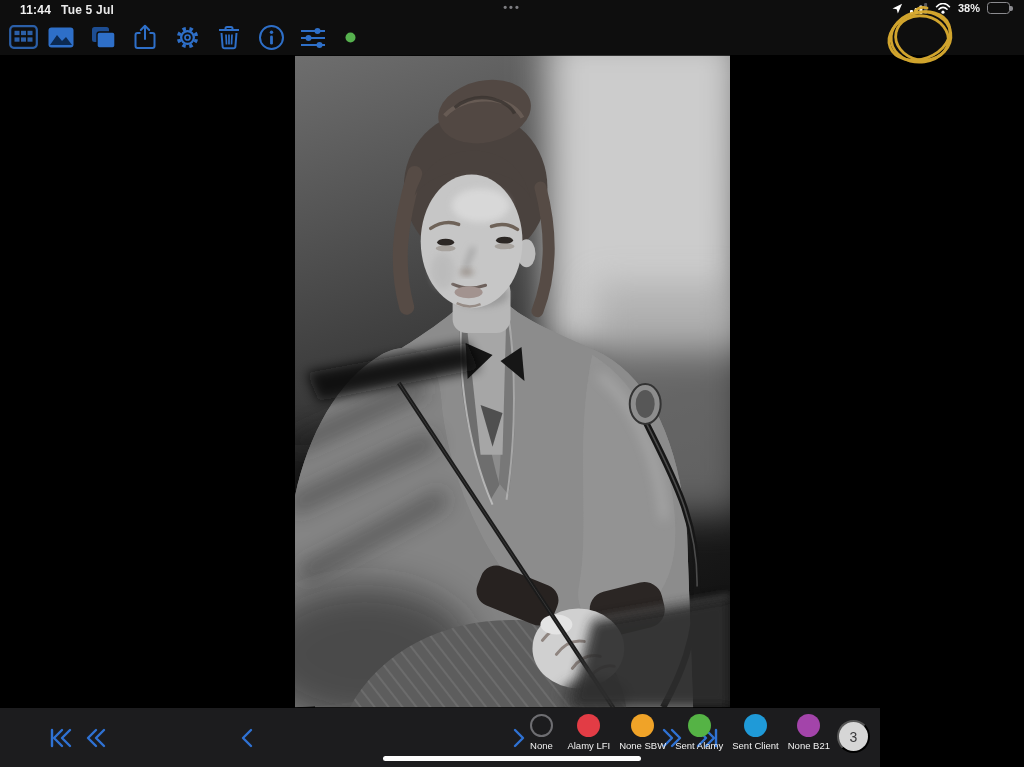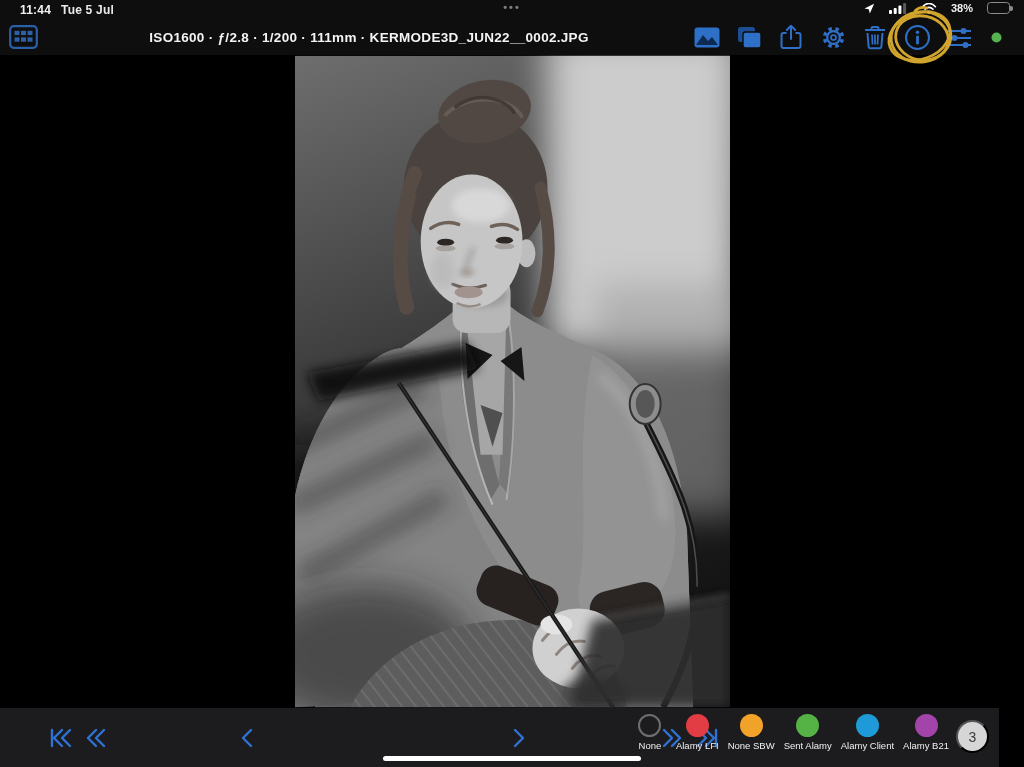--- a/index.html
+++ b/index.html
@@ -6,42 +6,42 @@
   html,body { width:1024px; height:767px; background:#000; overflow:hidden;
     font-family:"Liberation Sans", sans-serif; -webkit-font-smoothing:antialiased; }
   .stage { position:relative; width:1024px; height:767px; background:#000; }
 
   
   .header { position:absolute; top:0; left:0; width:1024px; height:55px; background:#0e0e0e; z-index:5; }
   .statusbar { position:absolute; top:0; left:0; width:100%; height:19px; }
   .status-left { position:absolute; left:20px; top:3px; color:#f2f2f2; font-size:12px; font-weight:700; letter-spacing:.2px; }
   .status-date { font-weight:600; color:#e9e9e9; margin-left:10px; }
   .status-dots { position:absolute; left:50%; transform:translateX(-50%); top:1px; color:#7f7f83; font-size:11px; letter-spacing:2px; font-weight:700; }
-  .status-right { position:absolute; right:14px; top:2px; display:flex; align-items:center; gap:14px; color:#fff; }
+  .status-right { position:absolute; right:14px; top:2px; display:flex; align-items:center; gap:7px; color:#fff; }
   .status-right svg { display:block; }
   .batt-pct { font-size:11px; font-weight:600; color:#f0f0f0; }
   .battery { position:relative; width:23px; height:11.5px; border:1px solid #8b8b8f; border-radius:3.5px; padding:1.5px; }
   .battery .fill { height:100%; width:38%; background:#fff; border-radius:1.5px; }
   .battery .nub { position:absolute; right:-3.5px; top:3px; width:2.5px; height:5px; background:#8b8b8f; border-radius:0 2px 2px 0; }
 
   .toolbar-row { position:absolute; top:19px; left:0; width:100%; height:36px; display:flex; align-items:center; }
   .grid-btn { width:46px; height:34px; display:flex; align-items:center; justify-content:center; flex:0 0 auto; background:none; border:none; cursor:pointer; }
   .exif { flex:1; text-align:center; color:#f3f3f3; font-size:13.5px; font-weight:700; letter-spacing:.3px; white-space:nowrap; overflow:hidden; }
   .tool-icons { flex:0 0 auto; display:flex; align-items:center; gap:12px; padding-right:18px; }
   .tool-btn { width:30px; height:30px; display:flex; align-items:center; justify-content:center; background:none; border:none; cursor:pointer; position:relative; }
 
   
   .scribble { position:absolute; left:885px; top:4px; width:74px; height:62px; z-index:9; pointer-events:none; }
 
   
   .photo-area { position:absolute; top:55px; left:0; width:1024px; height:653px; background:#000; display:flex; justify-content:center; }
   .photo-area svg.photo { display:block; }
 
   
-  .bottombar { position:absolute; top:708px; left:0; width:999px; height:59px; background:#1c1c1e; z-index:5; }
+  .bottombar { position:absolute; top:708px; left:0; width:880px; height:59px; background:#1c1c1e; z-index:5; }
   .nav-btn { position:absolute; top:12px; width:36px; height:36px; background:none; border:none; cursor:pointer; display:flex; align-items:center; justify-content:center; }
   .labels-group { position:absolute; right:50px; top:6px; display:flex; align-items:flex-start; gap:9px; }
   .color-label { display:flex; flex-direction:column; align-items:center; gap:3px; cursor:pointer; min-width:34px; }
   .cl-circle { width:23px; height:23px; border-radius:50%; }
   .cl-text { color:#f0f0f0; font-size:9.5px; font-weight:400; white-space:nowrap; }
   .count-badge { position:absolute; right:10px; top:12px; width:33px; height:33px; border-radius:50%;
     background:#d6d6d6; color:#3a3a3c; font-size:14px; font-weight:500; display:flex; align-items:center; justify-content:center; cursor:pointer; }
   .home-indicator { position:absolute; left:50%; transform:translateX(-50%); bottom:6px; width:258px; height:5px; border-radius:3px; background:#fefefe; cursor:pointer; z-index:10; }
 </style>
 </head>
@@ -83,21 +83,20 @@
             <rect x="5.5" y="5.8" width="5" height="4.3"></rect>
               <rect x="12" y="5.8" width="5" height="4.3"></rect>
               <rect x="18.5" y="5.8" width="5" height="4.3"></rect>
             <rect x="5.5" y="12.4" width="5" height="4.3"></rect>
               <rect x="12" y="12.4" width="5" height="4.3"></rect>
               <rect x="18.5" y="12.4" width="5" height="4.3"></rect>
           </g>
         </svg>
       </button>
 
-      <div class="exif">ISO1600  ·  ƒ/2.8  ·  1/200  ·  111mm  ·  KERMODE3D_JUN22__0002.JPG</div>
 
       <div class="tool-icons">
         <button class="tool-btn">
           <svg width="26" height="21" viewBox="0 0 26 21">
             <rect x="0.5" y="0.5" width="25" height="20" rx="3" fill="#2e6fc8"></rect>
             <path d="M2,18 L9,8 L14,14 L18,10 L24,18 Z" fill="#0c2a52"></path>
           </svg>
         </button>
         <button class="tool-btn">
           <svg width="25" height="23" viewBox="0 0 25 23">
@@ -343,24 +342,24 @@
         <div class="color-label">
     <span class="cl-circle" style="background: rgb(240, 163, 40);"></span>
     <span class="cl-text">None SBW</span>
   </div>
         <div class="color-label">
     <span class="cl-circle" style="background: rgb(85, 179, 69);"></span>
     <span class="cl-text">Sent Alamy</span>
   </div>
         <div class="color-label">
     <span class="cl-circle" style="background: rgb(31, 154, 216);"></span>
-    <span class="cl-text">Alamy Client</span>
+    <span class="cl-text">Sent Client</span>
   </div>
         <div class="color-label">
     <span class="cl-circle" style="background: rgb(163, 68, 170);"></span>
-    <span class="cl-text">Alamy B21</span>
+    <span class="cl-text">None B21</span>
   </div>
       </div>
     <button class="count-badge">3</button>
   </div>
 
   <div class="home-indicator"></div>
 </div>
 
 </body></html>

